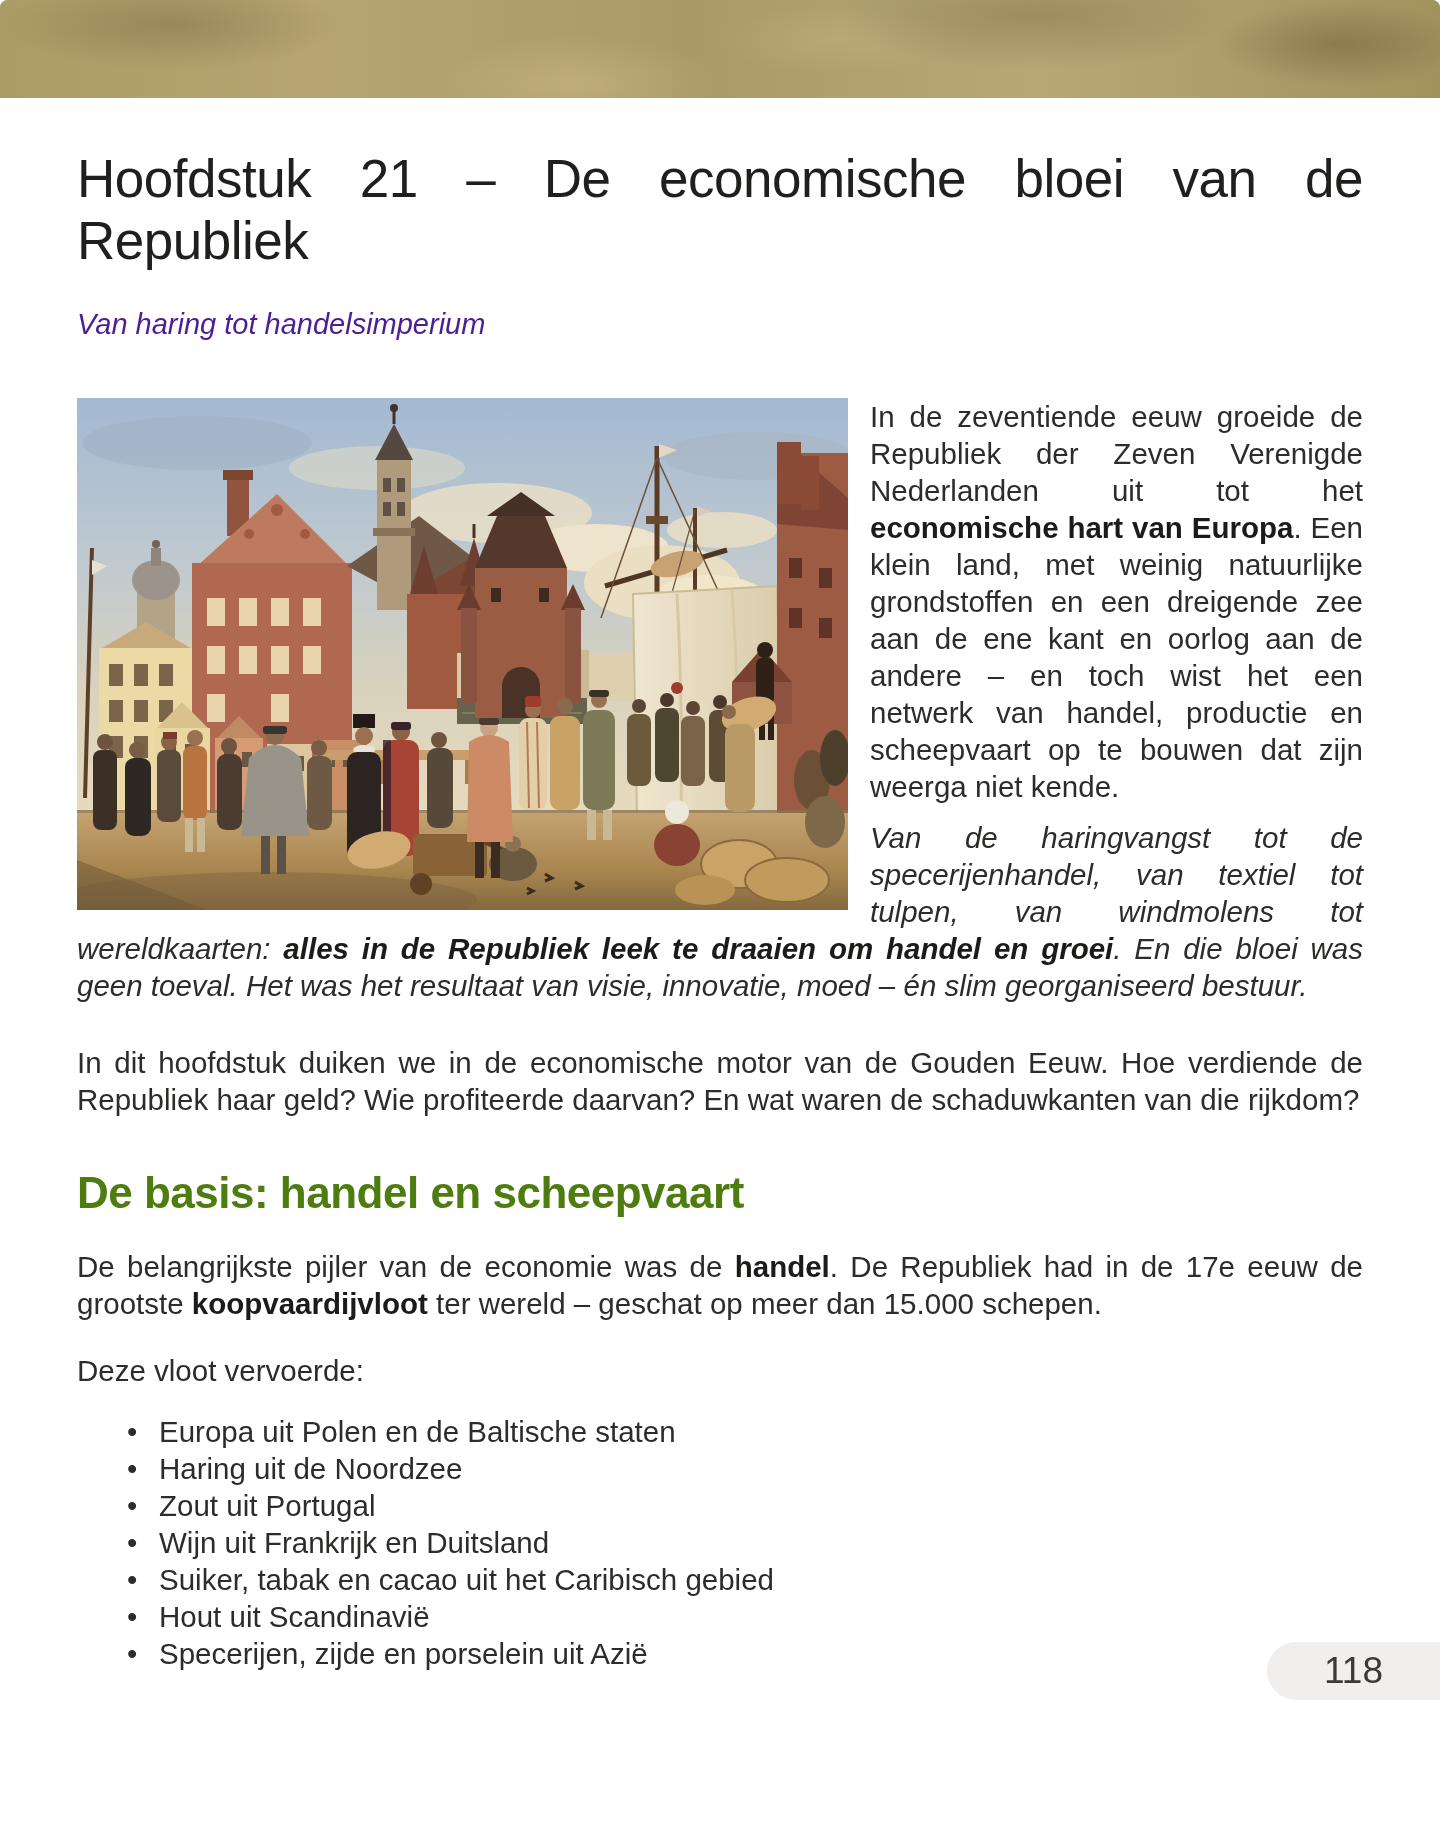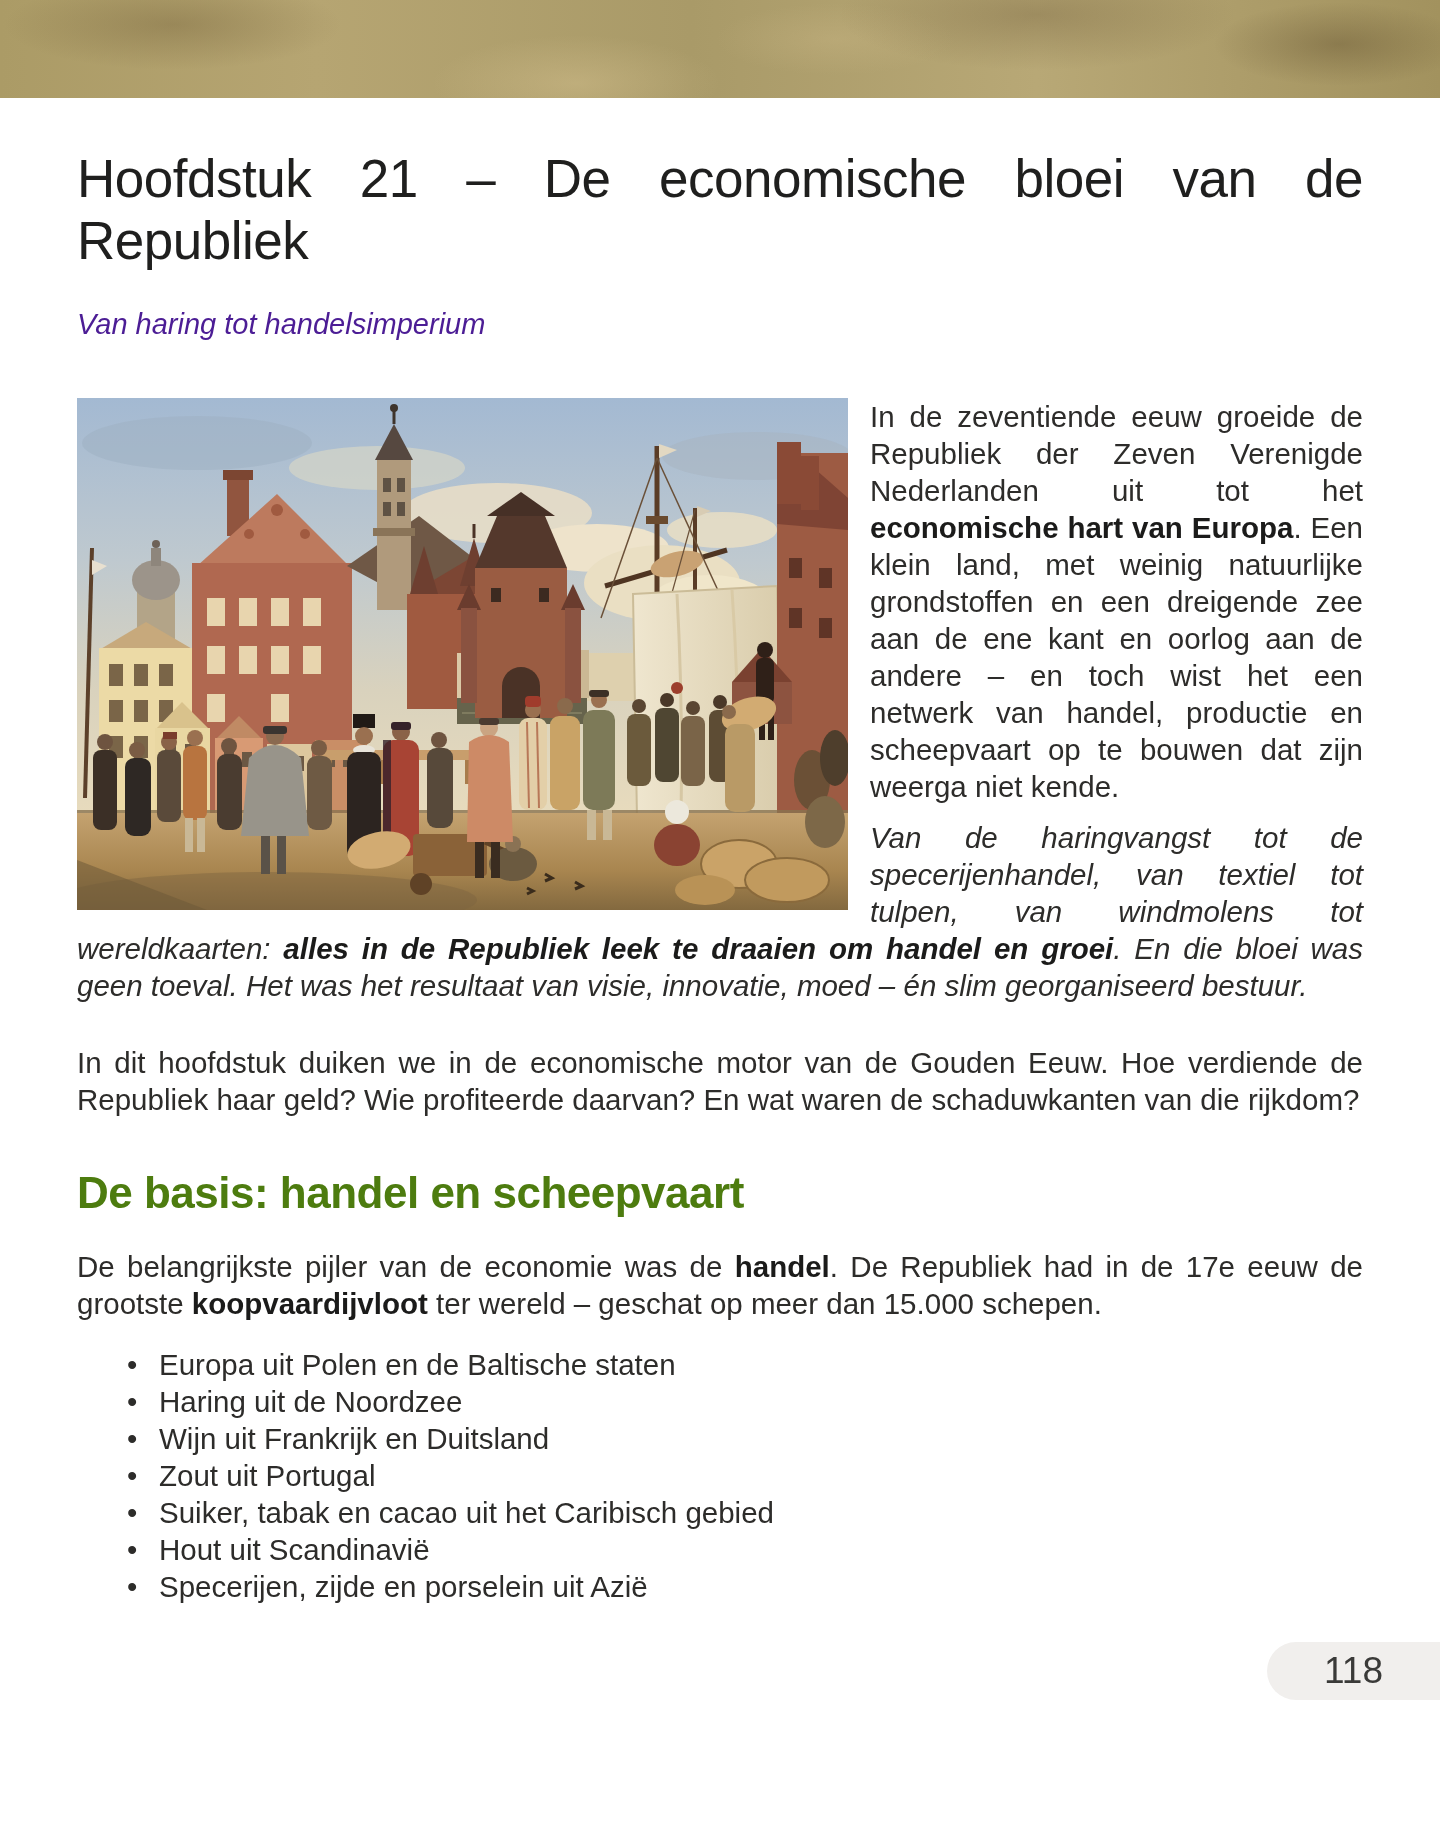--- a/index.html
+++ b/index.html
@@ -3,20 +3,21 @@
 <meta charset="utf-8">
 <style>
   html,body{margin:0;padding:0;background:#ffffff;}
   .page{
     position:relative;
     width:1440px;height:1846px;
     overflow:hidden;
     background:#ffffff;
     font-family:"Liberation Sans", sans-serif;
     color:#2d2c2a;
+    border-radius:8px;
   }
   
   .header-band{
     width:1440px;height:98px;
     background-color:#b2a26c;
     background-image:
       radial-gradient(ellipse 260px 70px at 12% 25%, rgba(92,72,38,.28), transparent 65%),
       radial-gradient(ellipse 320px 90px at 72% 15%, rgba(96,76,44,.30), transparent 62%),
       radial-gradient(ellipse 180px 60px at 93% 45%, rgba(74,56,28,.30), transparent 70%),
       radial-gradient(ellipse 240px 80px at 40% 85%, rgba(218,198,148,.40), transparent 60%),
@@ -377,27 +378,28 @@
       <p class="body-text mt"><span>Van de haringvangst tot de specerijenhandel, van textiel tot tulpen, van windmolens tot wereldkaarten: </span><b>alles in de Republiek leek te draaien om handel en groei</b><span>. En die bloei was geen toeval. Het was het resultaat van visie, innovatie, moed – én slim georganiseerd bestuur.</span></p>
       <div class="clear"></div>
     </div>
 
     <p class="body-text para3">In dit hoofdstuk duiken we in de economische motor van de Gouden Eeuw. Hoe verdiende de Republiek haar geld? Wie profiteerde daarvan? En wat waren de schaduwkanten van die rijkdom?</p>
 
     <h2 class="section-heading">De basis: handel en scheepvaart</h2>
 
     <p class="body-text para4"><span>De belangrijkste pijler van de economie was de </span><b>handel</b><span>. De Republiek had in de 17e eeuw de grootste </span><b>koopvaardijvloot</b><span> ter wereld – geschat op meer dan 15.000 schepen.</span></p>
 
+    <p class="body-text list-intro">Deze vloot vervoerde:</p>
 
     <ul class="cargo-list">
 
     <li>Europa uit Polen en de Baltische staten</li>
         <li>Haring uit de Noordzee</li>
+        <li>Zout uit Portugal</li>
         <li>Wijn uit Frankrijk en Duitsland</li>
-        <li>Zout uit Portugal</li>
         <li>Suiker, tabak en cacao uit het Caribisch gebied</li>
         <li>Hout uit Scandinavië</li>
         <li>Specerijen, zijde en porselein uit Azië</li>
       </ul>
 
   </div>
 
   <div class="page-pill">
     <span>118</span>
   </div>

